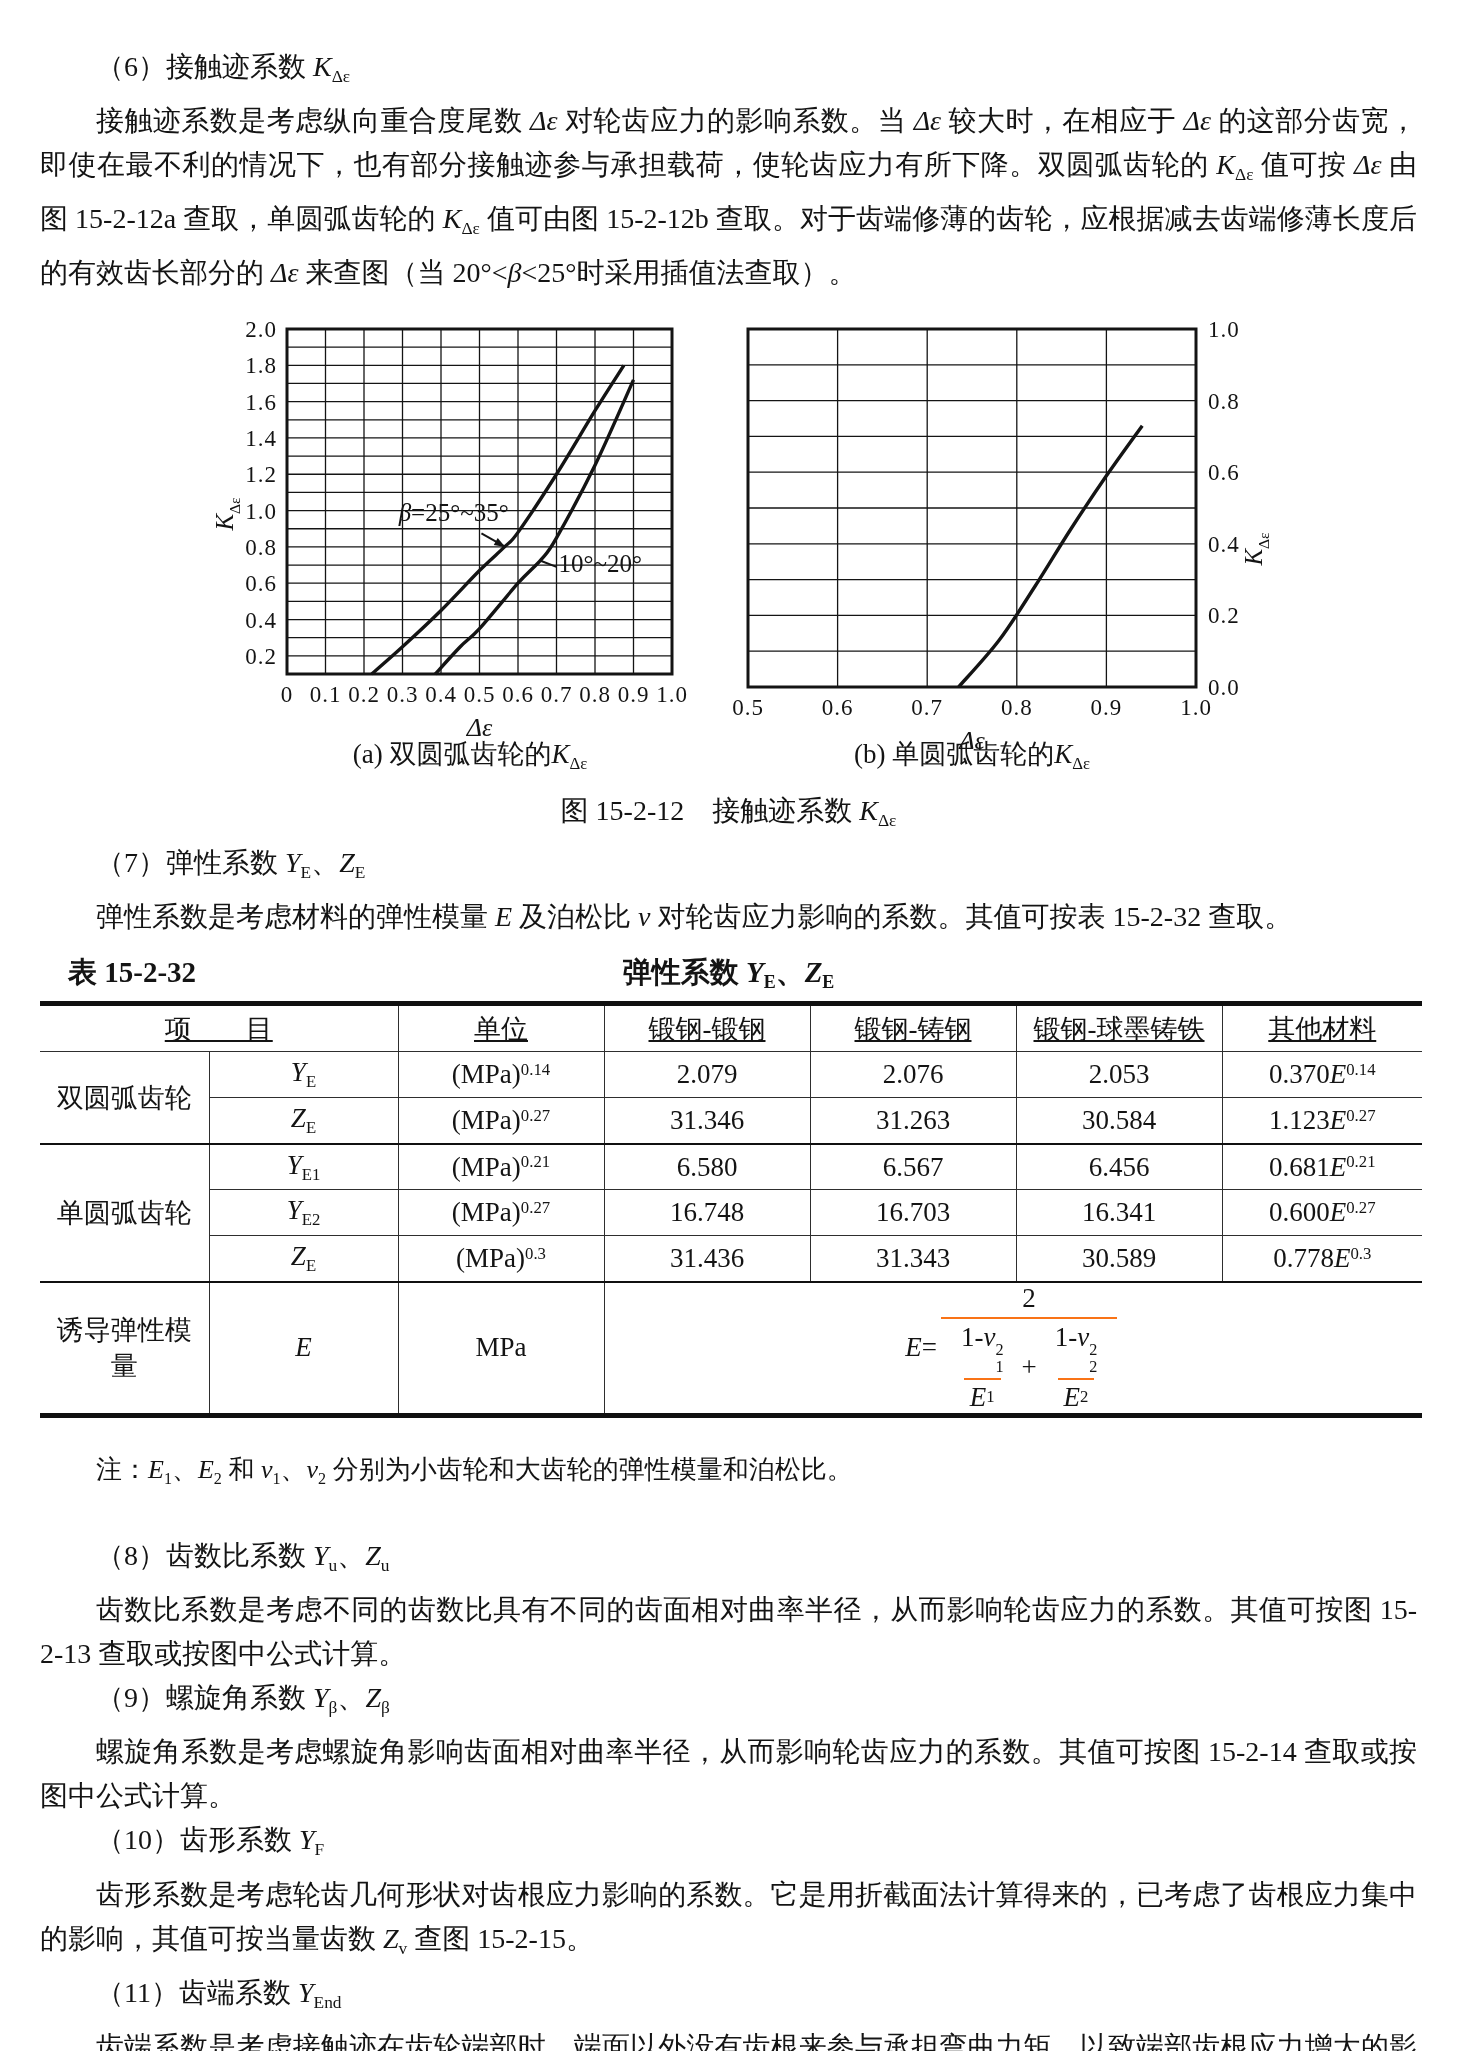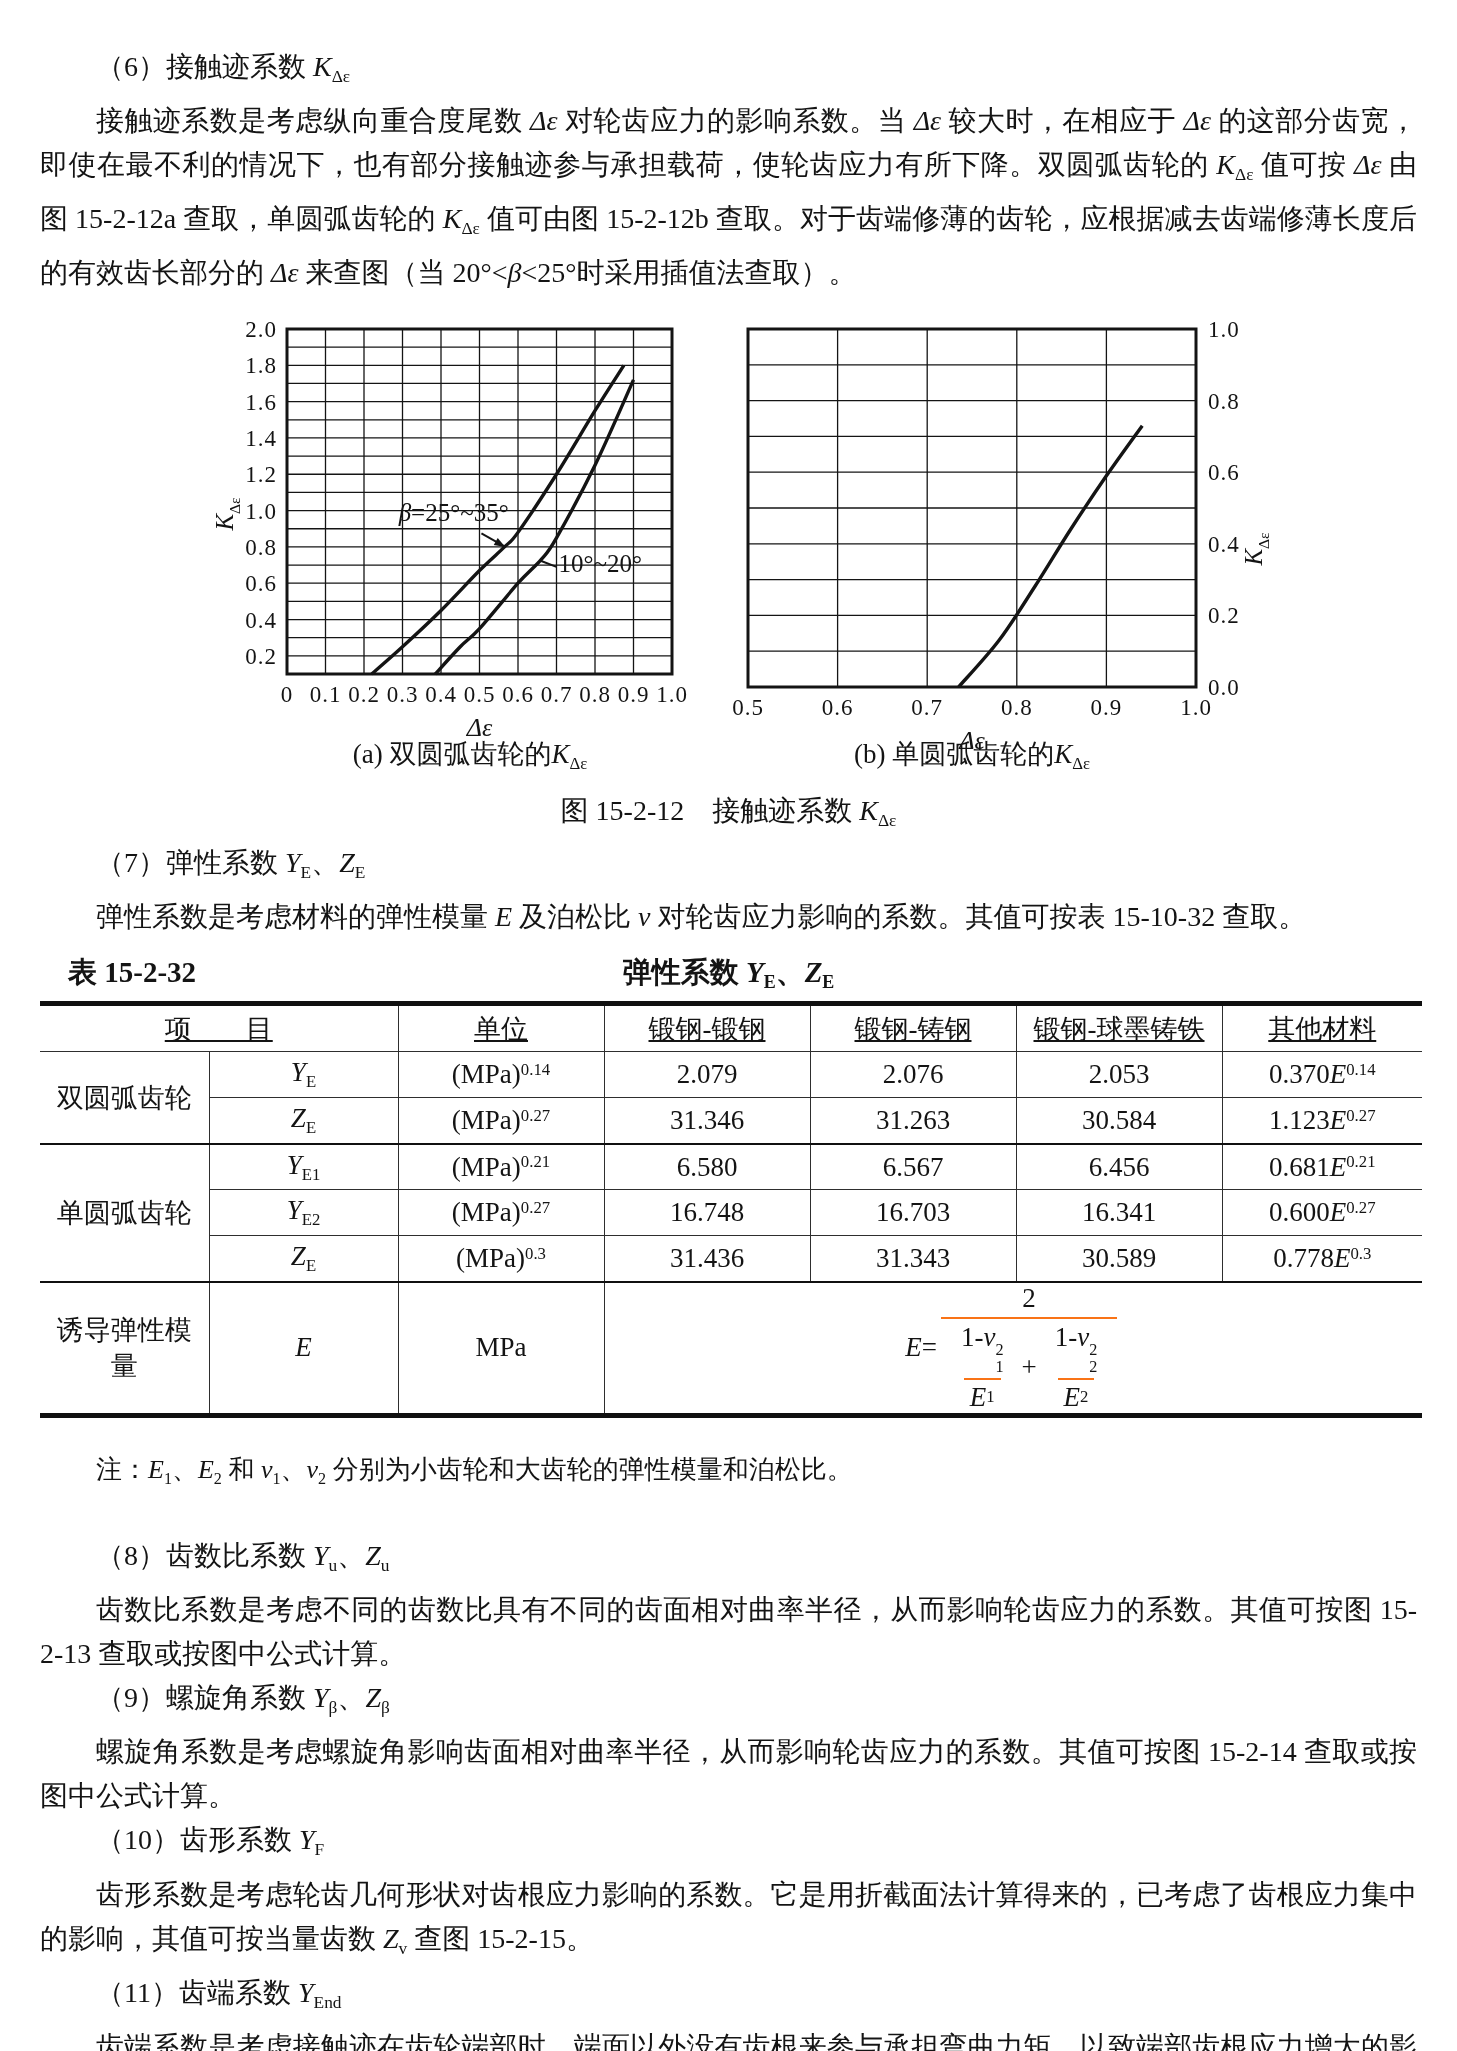--- a/index.html
+++ b/index.html
@@ -155,21 +155,21 @@
           <text x="534" y="250" text-anchor="middle" font-size="25" transform="rotate(-90 534 250)"><tspan font-style="italic" dy="0">K</tspan><tspan font-size="0.62em" dy="7">Δε</tspan></text>
           <path d="M230.56 388C237.28 380.24333333333334 258.18666666666667 358.16666666666663 270.88 341.46C283.5733333333333 324.75333333333333 294.7733333333333 306.25666666666666 306.71999999999997 287.76C318.66666666666663 269.2633333333333 330.61333333333334 248.97666666666666 342.56 230.48C354.50666666666666 211.98333333333332 366.4533333333334 194.08333333333331 378.40000000000003 176.78C390.3466666666667 159.4766666666667 408.26666666666665 135.01333333333335 414.23999999999995 126.66000000000003" fill="none" stroke="#141414" stroke-width="3.4"></path>
         </svg>
       <div class="cap cap-a"><span class="sg-n">(a) 双圆弧齿轮的</span><span class="sg-i">K</span><span class="sg-sub">Δε</span></div>
       <div class="cap cap-b"><span class="sg-n">(b) 单圆弧齿轮的</span><span class="sg-i">K</span><span class="sg-sub">Δε</span></div>
     </div>
 
     <div class="figcap"><span class="sg-n">图 15-2-12　接触迹系数 </span><span class="sg-i">K</span><span class="sg-sub">Δε</span></div>
 
     <div class="heading"><span class="sg-n">（7）弹性系数 </span><span class="sg-i">Y</span><span class="sg-sub">E</span><span class="sg-n">、</span><span class="sg-i">Z</span><span class="sg-sub">E</span></div>
-    <div class="para"><span class="sg-n">弹性系数是考虑材料的弹性模量 </span><span class="sg-i">E</span><span class="sg-n"> 及泊松比 </span><span class="sg-i">ν</span><span class="sg-n"> 对轮齿应力影响的系数。其值可按表 15-10-32 查取。</span></div>
+    <div class="para"><span class="sg-n">弹性系数是考虑材料的弹性模量 </span><span class="sg-i">E</span><span class="sg-n"> 及泊松比 </span><span class="sg-i">ν</span><span class="sg-n"> 对轮齿应力影响的系数。其值可按表 15-2-32 查取。</span></div>
 
     <div class="tbl-head">
       <span class="tbl-label">表 15-2-32</span>
       <span class="tbl-title"><span class="sg-b">弹性系数 </span><span class="sg-bi">Y</span><span class="sg-bsub">E</span><span class="sg-b">、</span><span class="sg-bi">Z</span><span class="sg-bsub">E</span></span>
     </div>
 
     <table>
       <colgroup>
         <col style="width:169px">
           <col style="width:189px">

